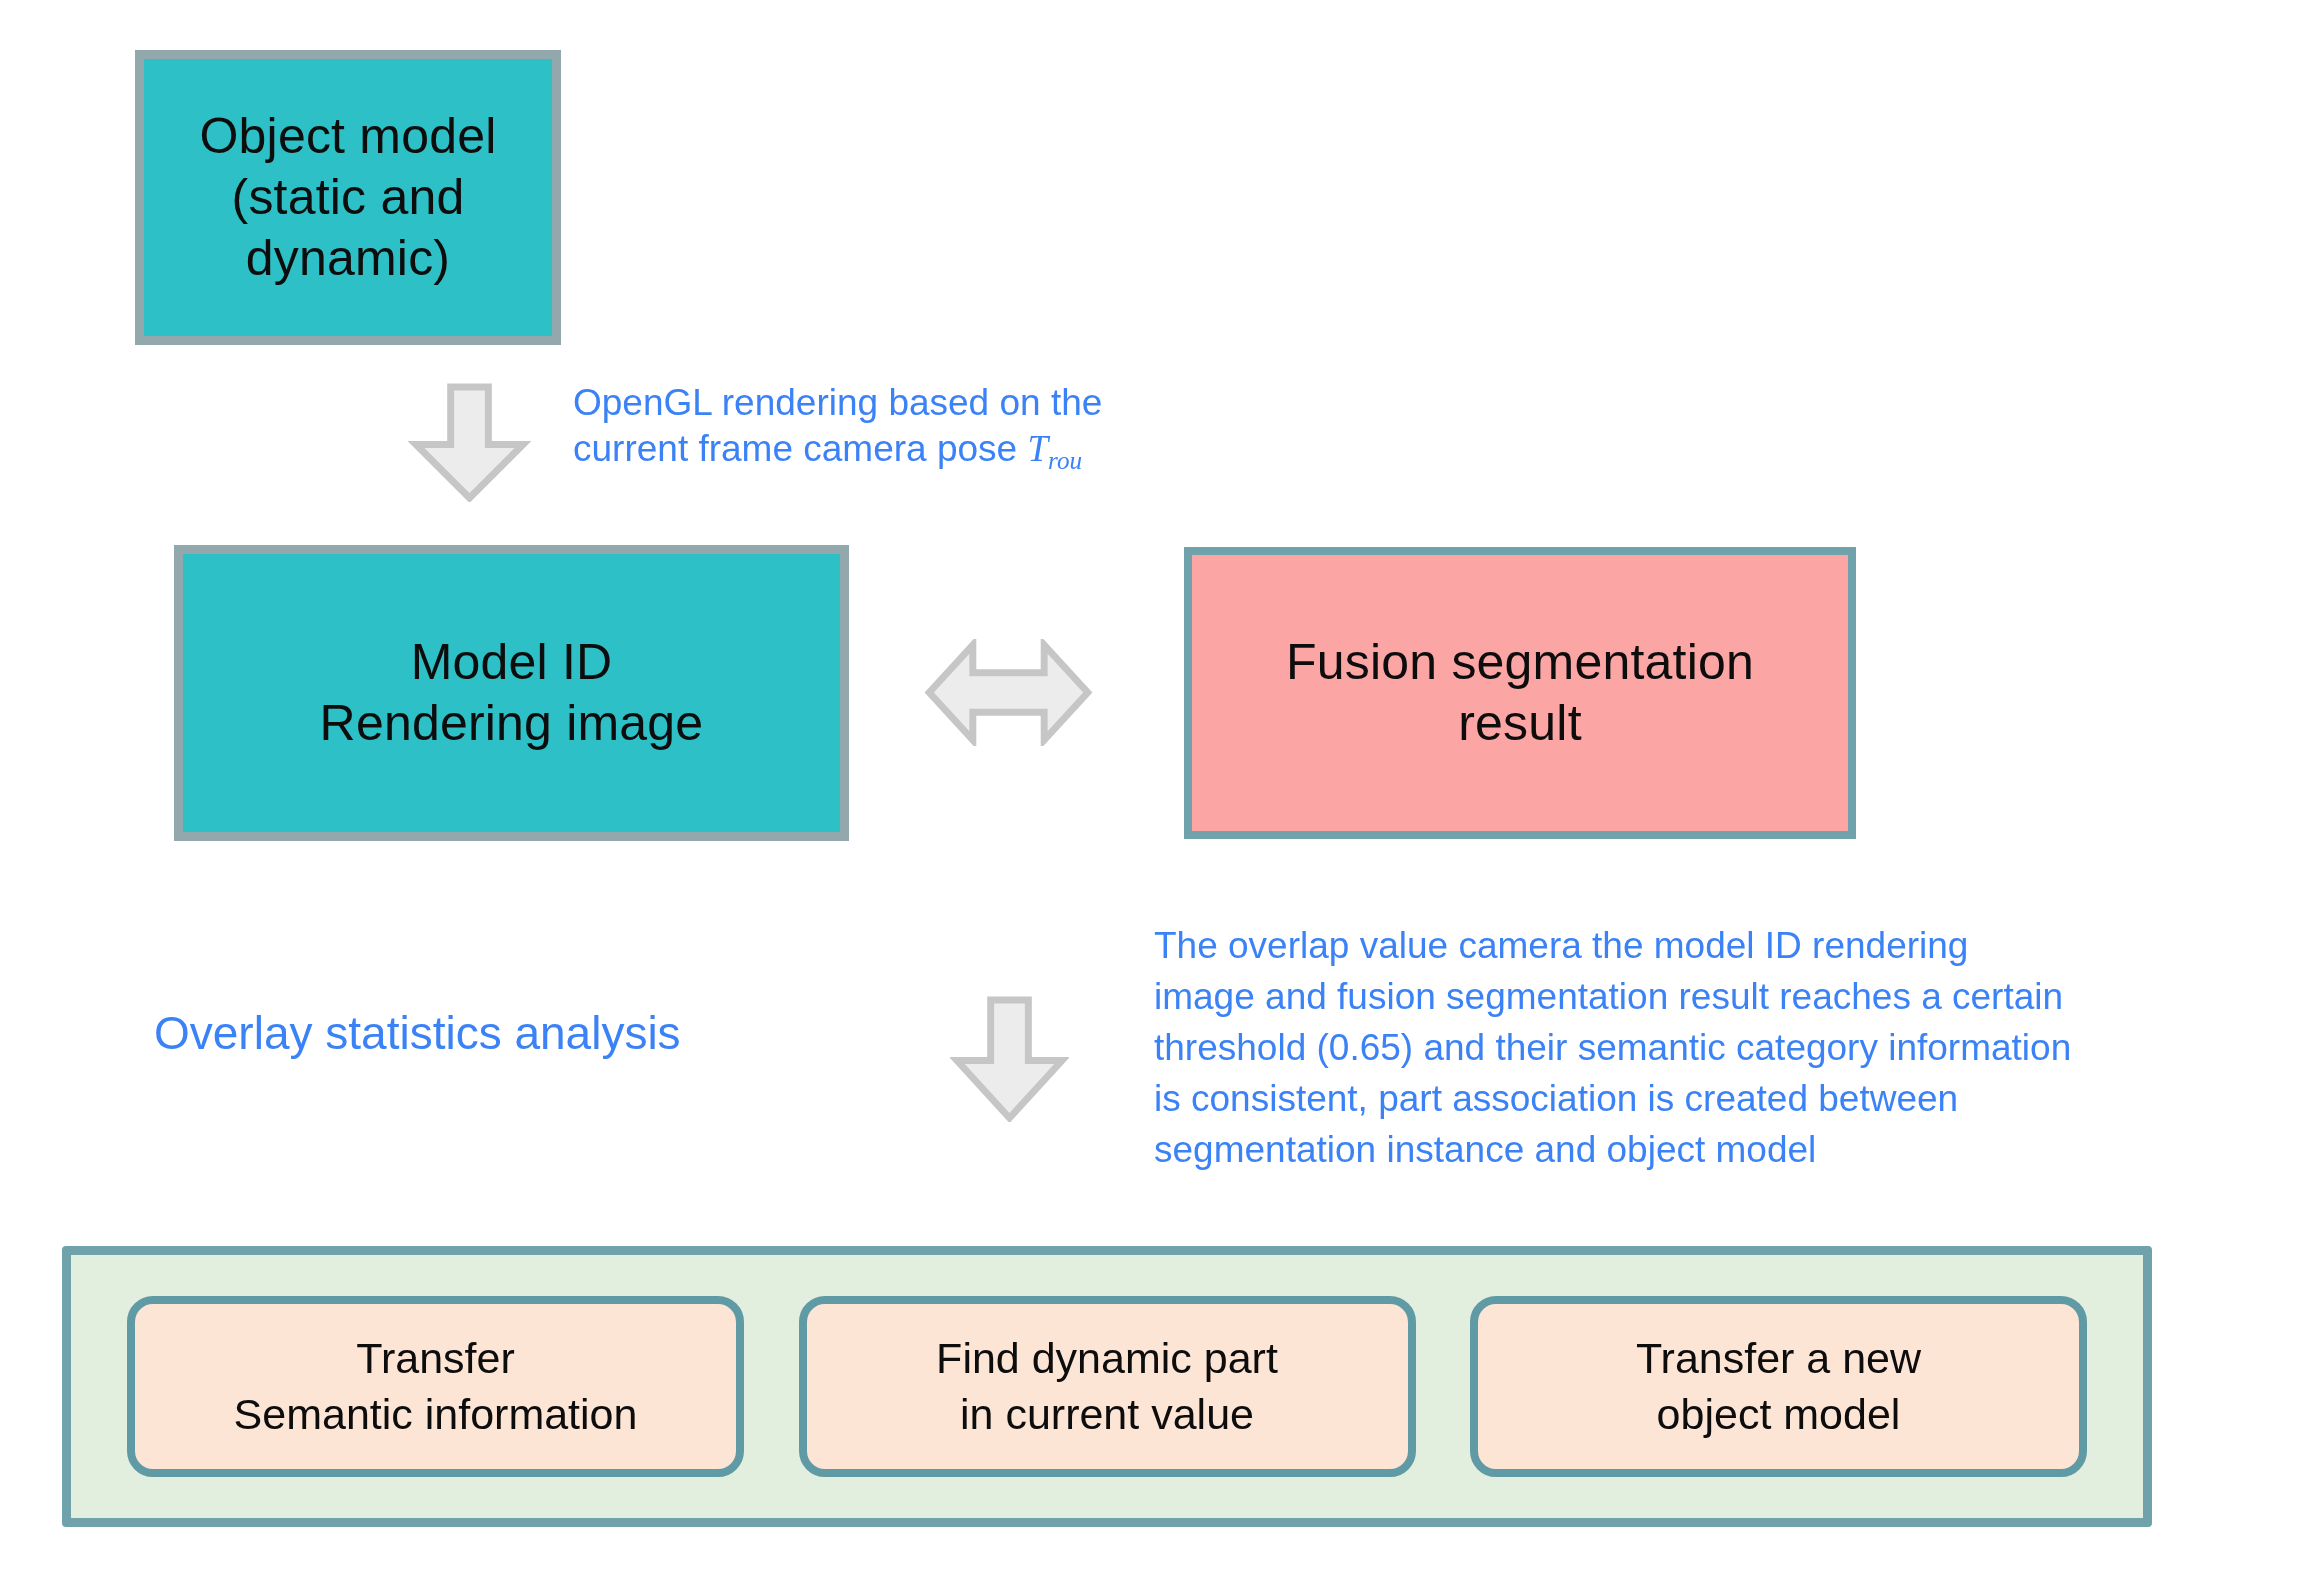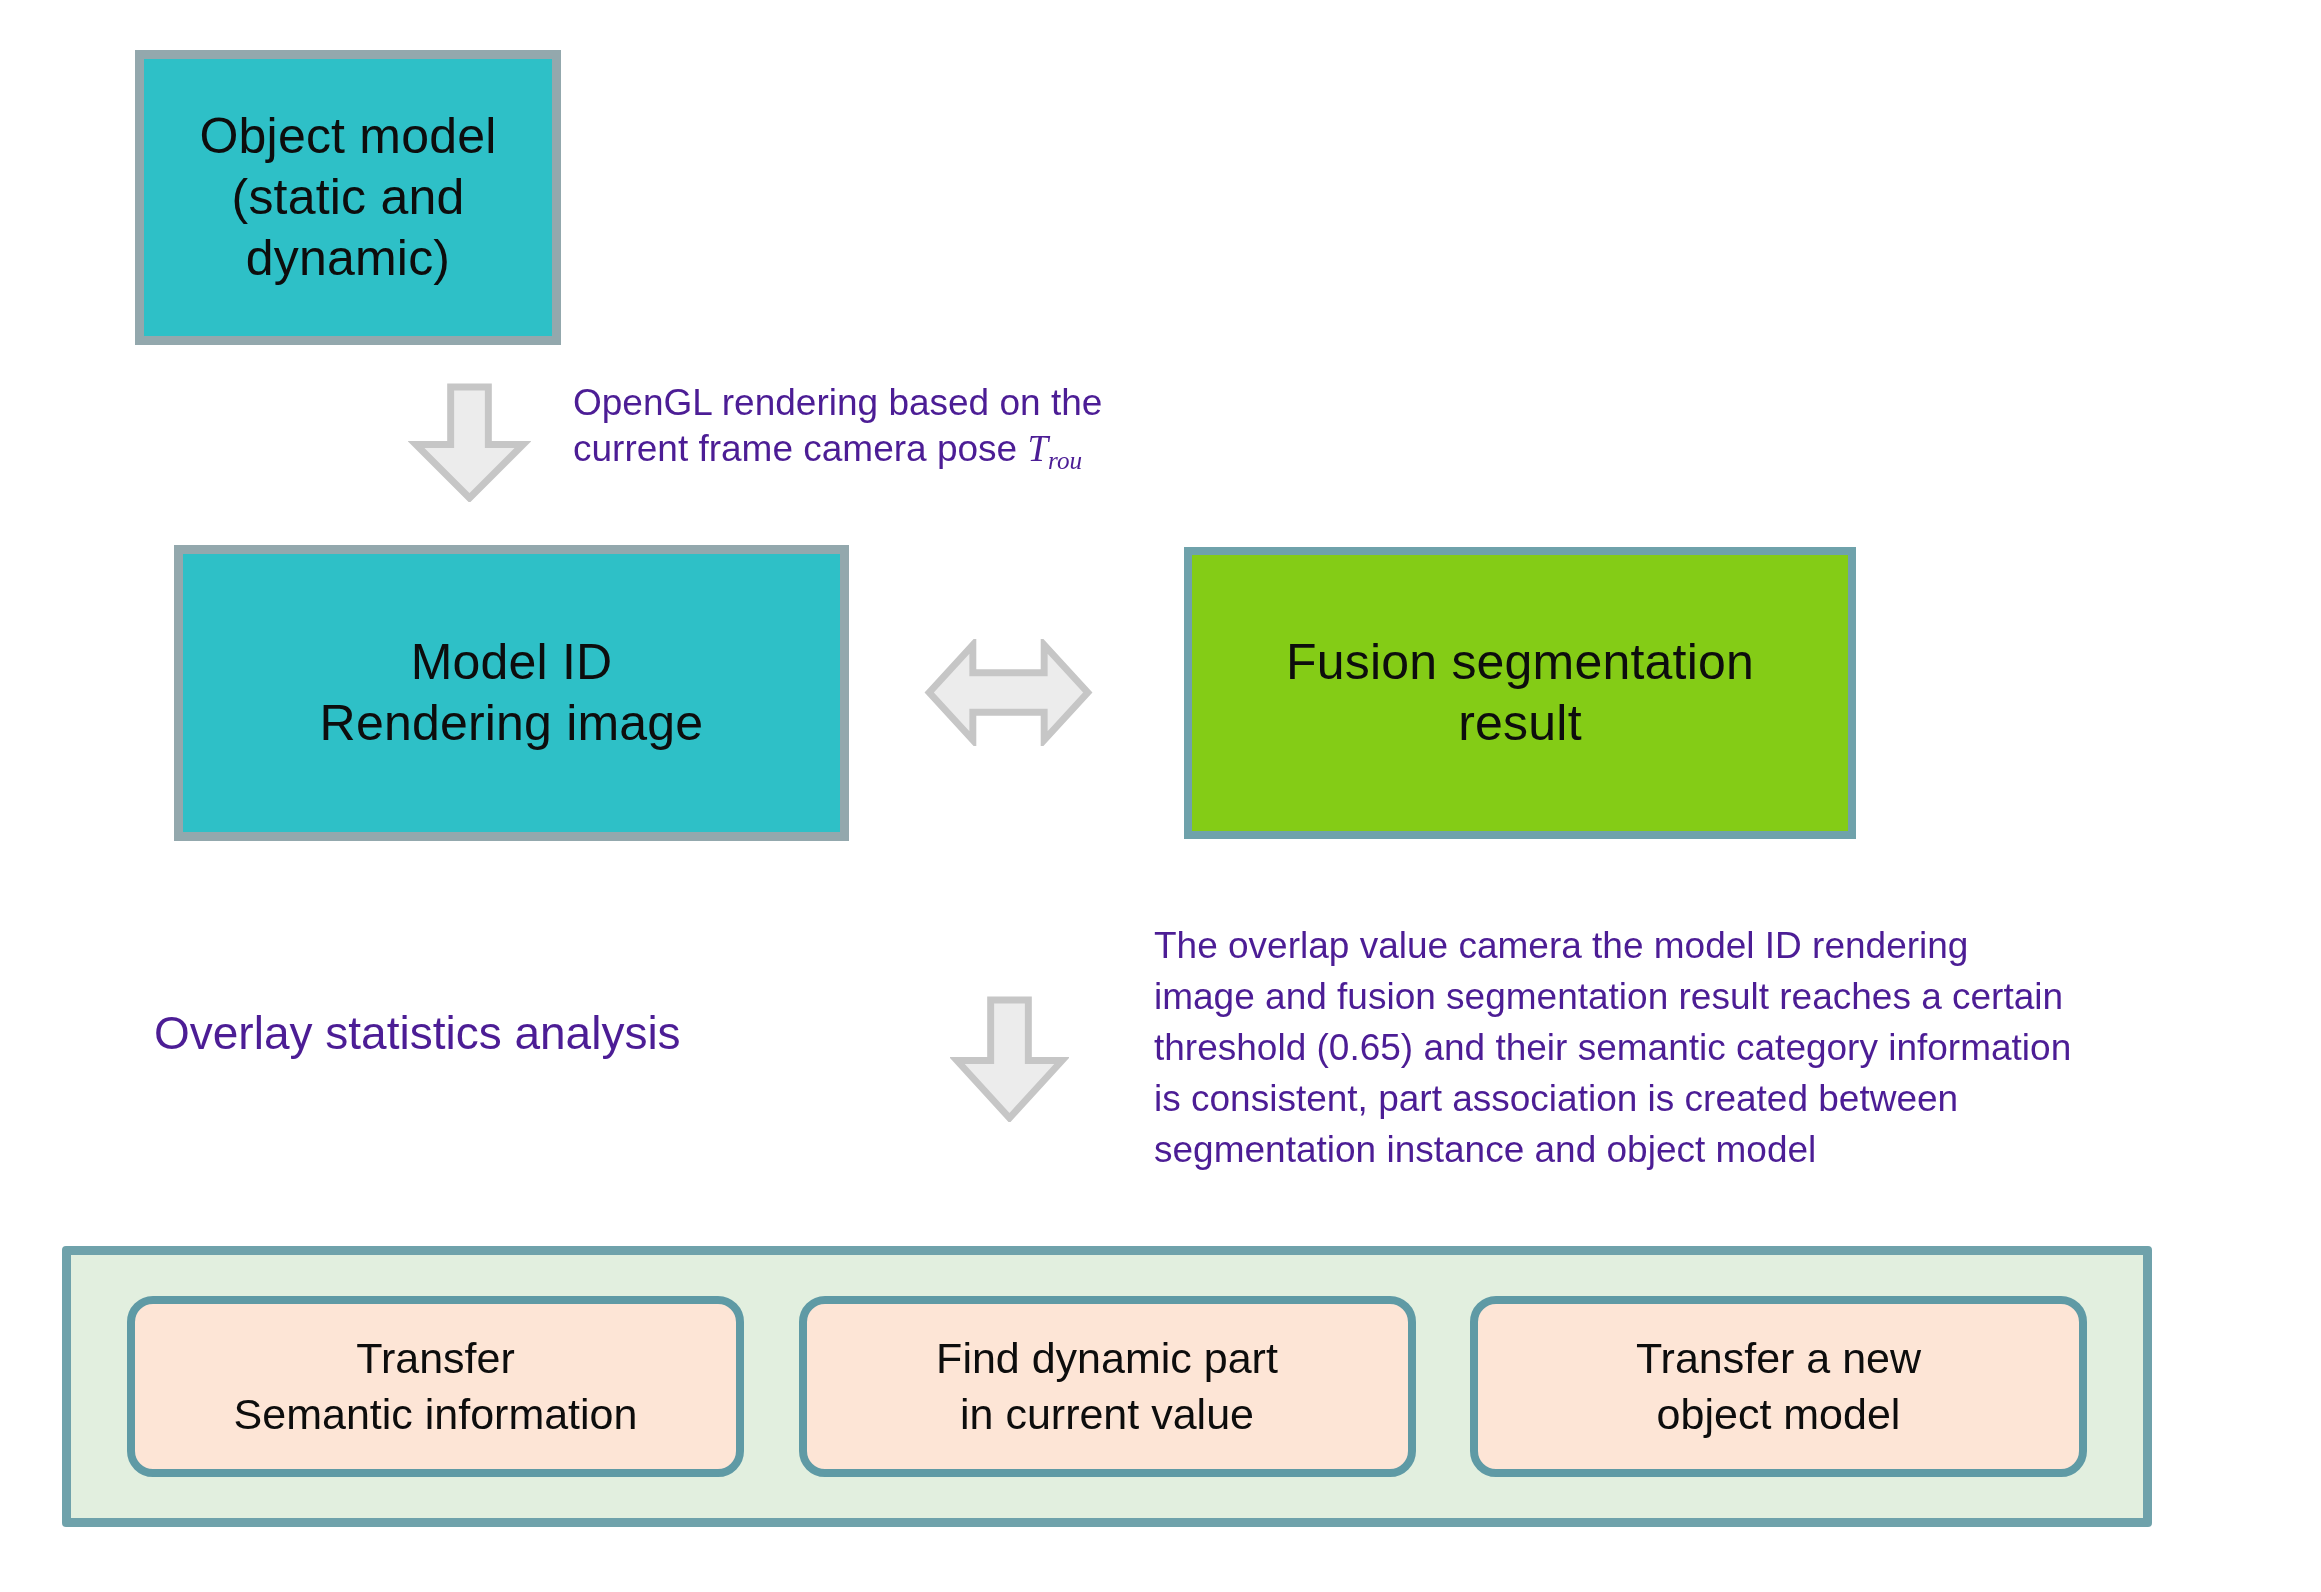--- a/index.html
+++ b/index.html
@@ -34,21 +34,21 @@
     white-space: pre-line;
     letter-spacing: 0.2px;
   }
   .proc-box.teal {
     background: #2ec0c7;
     border-color: #93a8ad;
     border-width: 9px;
     color: #0d0d0d;
   }
   .proc-box.cream {
-    background: #84cc16;
+    background: #fca5a5;
     border-color: #6fa2ab;
     border-width: 8px;
     color: #0d0d0d;
   }
 
   
   #box-object-model {
     left: 135px; top: 50px;
     width: 426px; height: 295px;
     font-size: 50px;
@@ -78,21 +78,21 @@
     left: 950px; top: 995px;
     width: 119px; height: 127px;
   }
   #arrow-compare {
     left: 923px; top: 639px;
     width: 171px; height: 107px;
   }
 
   
   .caption {
-    color: #4c1d95;
+    color: #3b82f6;
     line-height: 1.24;
   }
   #label-render-note {
     left: 573px; top: 380px;
     width: 677px;
     font-size: 37px;
     text-align: left;
   }
   #label-render-note .sub-var {
     font-style: italic;

